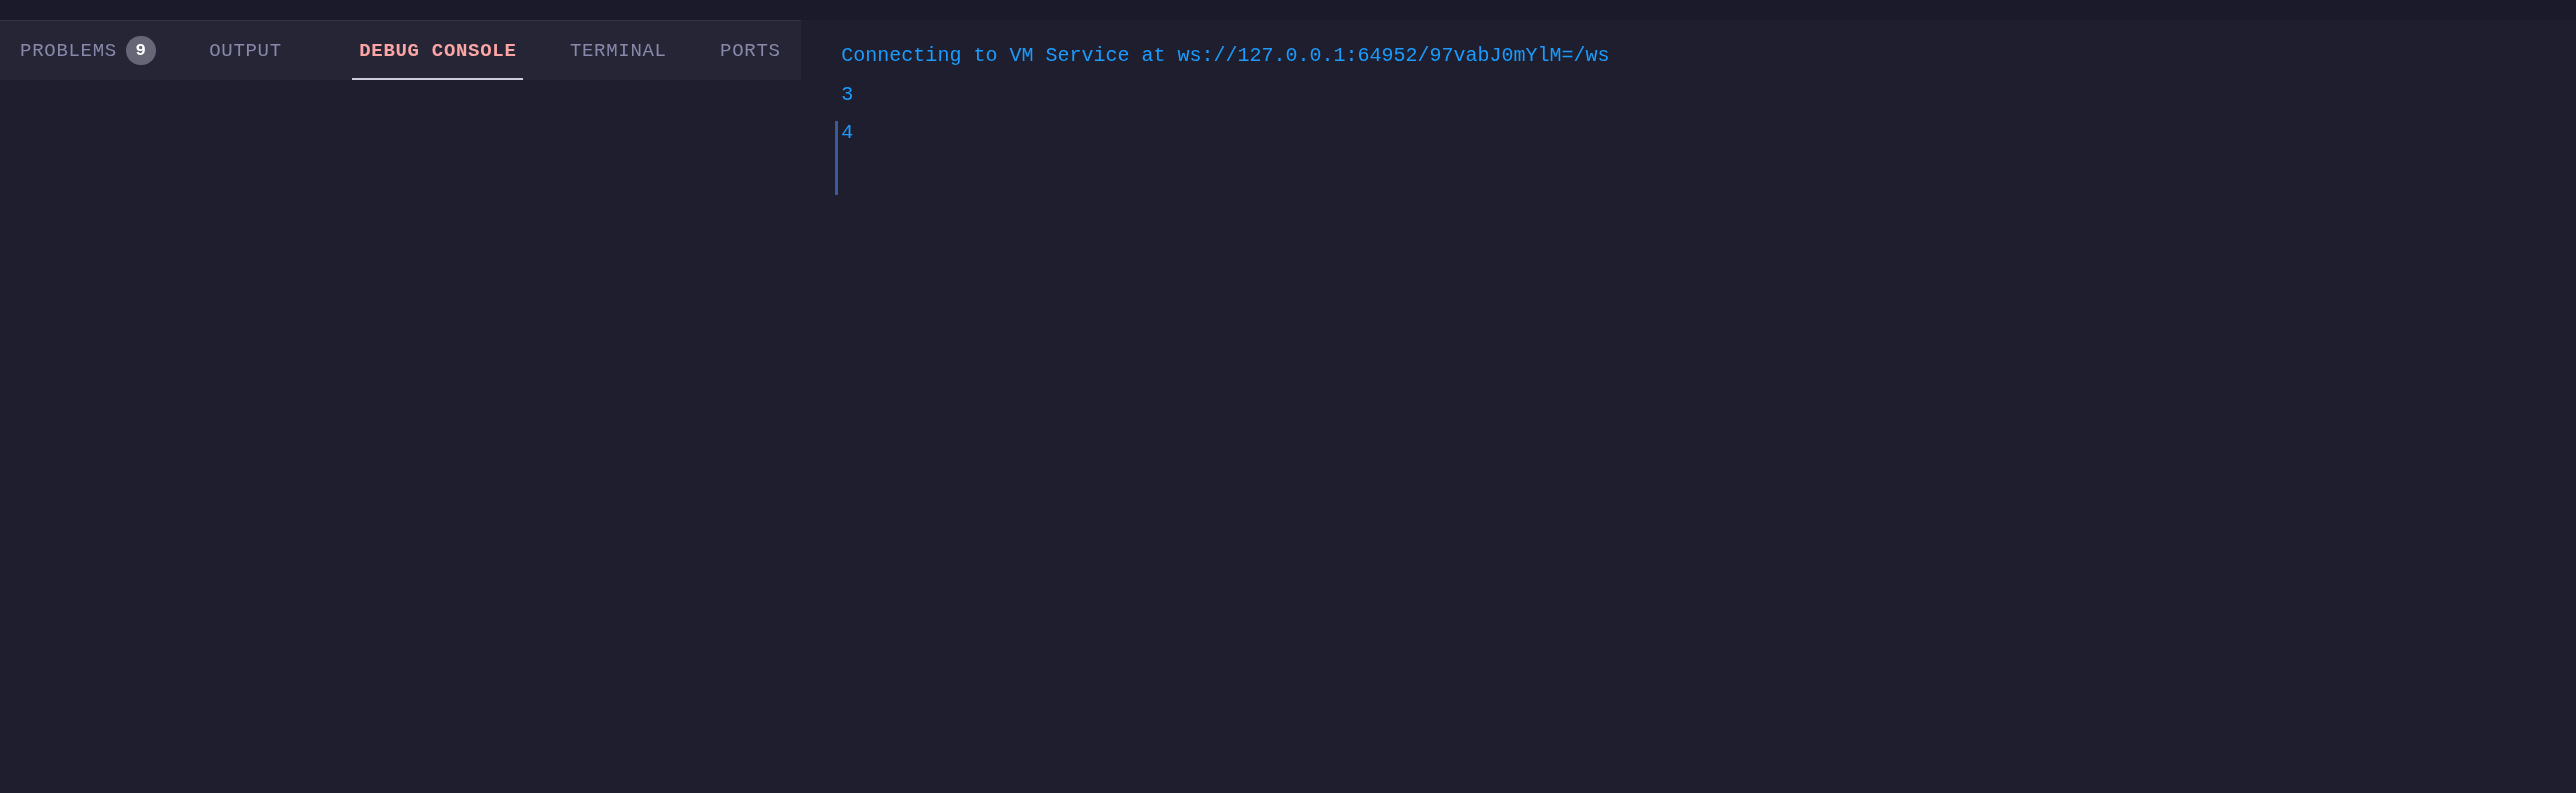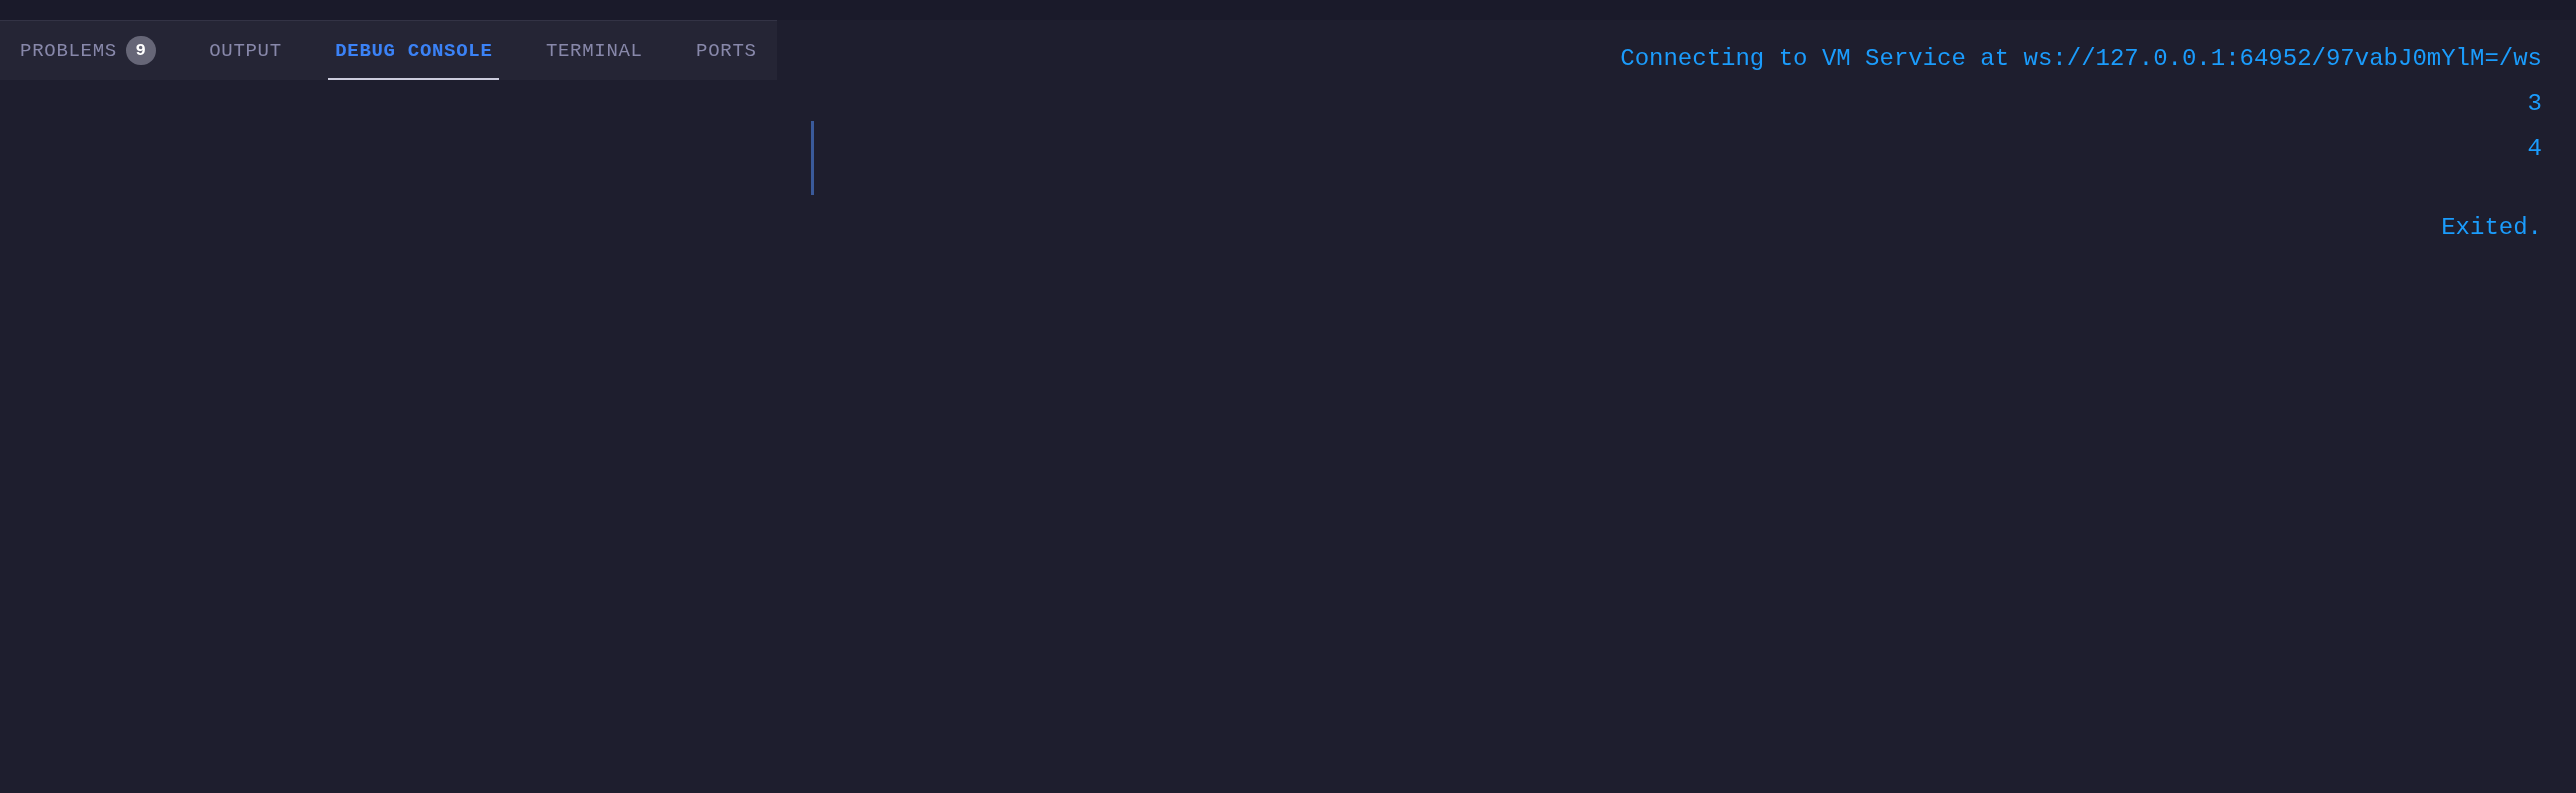--- a/index.html
+++ b/index.html
@@ -49,22 +49,23 @@
       color: #8888aa;
       font-size: 19px;
       font-weight: 500;
       letter-spacing: 0.7px;
       text-transform: uppercase;
       position: relative;
       white-space: nowrap;
     }
 
     .tab.active {
-      color: #3b82f6;
+      color: #fca5a5;
       font-weight: 700;
+      margin-left: 24px;
     }
 
     .tab.active::after {
       content: '';
       position: absolute;
       bottom: 0;
       left: 0;
       right: 0;
       height: 2px;
       background-color: #ccccdd;
@@ -85,26 +86,25 @@
 
     .console-body {
       padding: 20px 34px;
       background-color: #1e1e2e;
       flex: 1;
       overflow: hidden;
     }
 
     .console-line {
       font-family: 'Consolas', 'Courier New', monospace;
-      font-size: 24px;
+      font-size: 20px;
       line-height: 1.6;
       color: #1b9cfc;
       margin-bottom: 6.7px;
       white-space: nowrap;
-      text-align: right;
     }
 
     .console-line.spacer {
       height: 27px;
     }
 
     .console-area {
       position: relative;
       padding-left: 6.7px;
     }
@@ -151,18 +151,17 @@
   </div>
 
   <div class="console-body">
     <div class="console-area">
       <div class="left-border-line"></div>
 
       <div class="console-line">Connecting to VM Service at ws://127.0.0.1:64952/97vabJ0mYlM=/ws</div>
       <div class="console-line">3</div>
       <div class="console-line">4</div>
       <div class="console-line spacer"></div>
-      <div class="console-line">Exited.</div>
     </div>
   </div>
 
 </div>
 
 
 </body></html>

